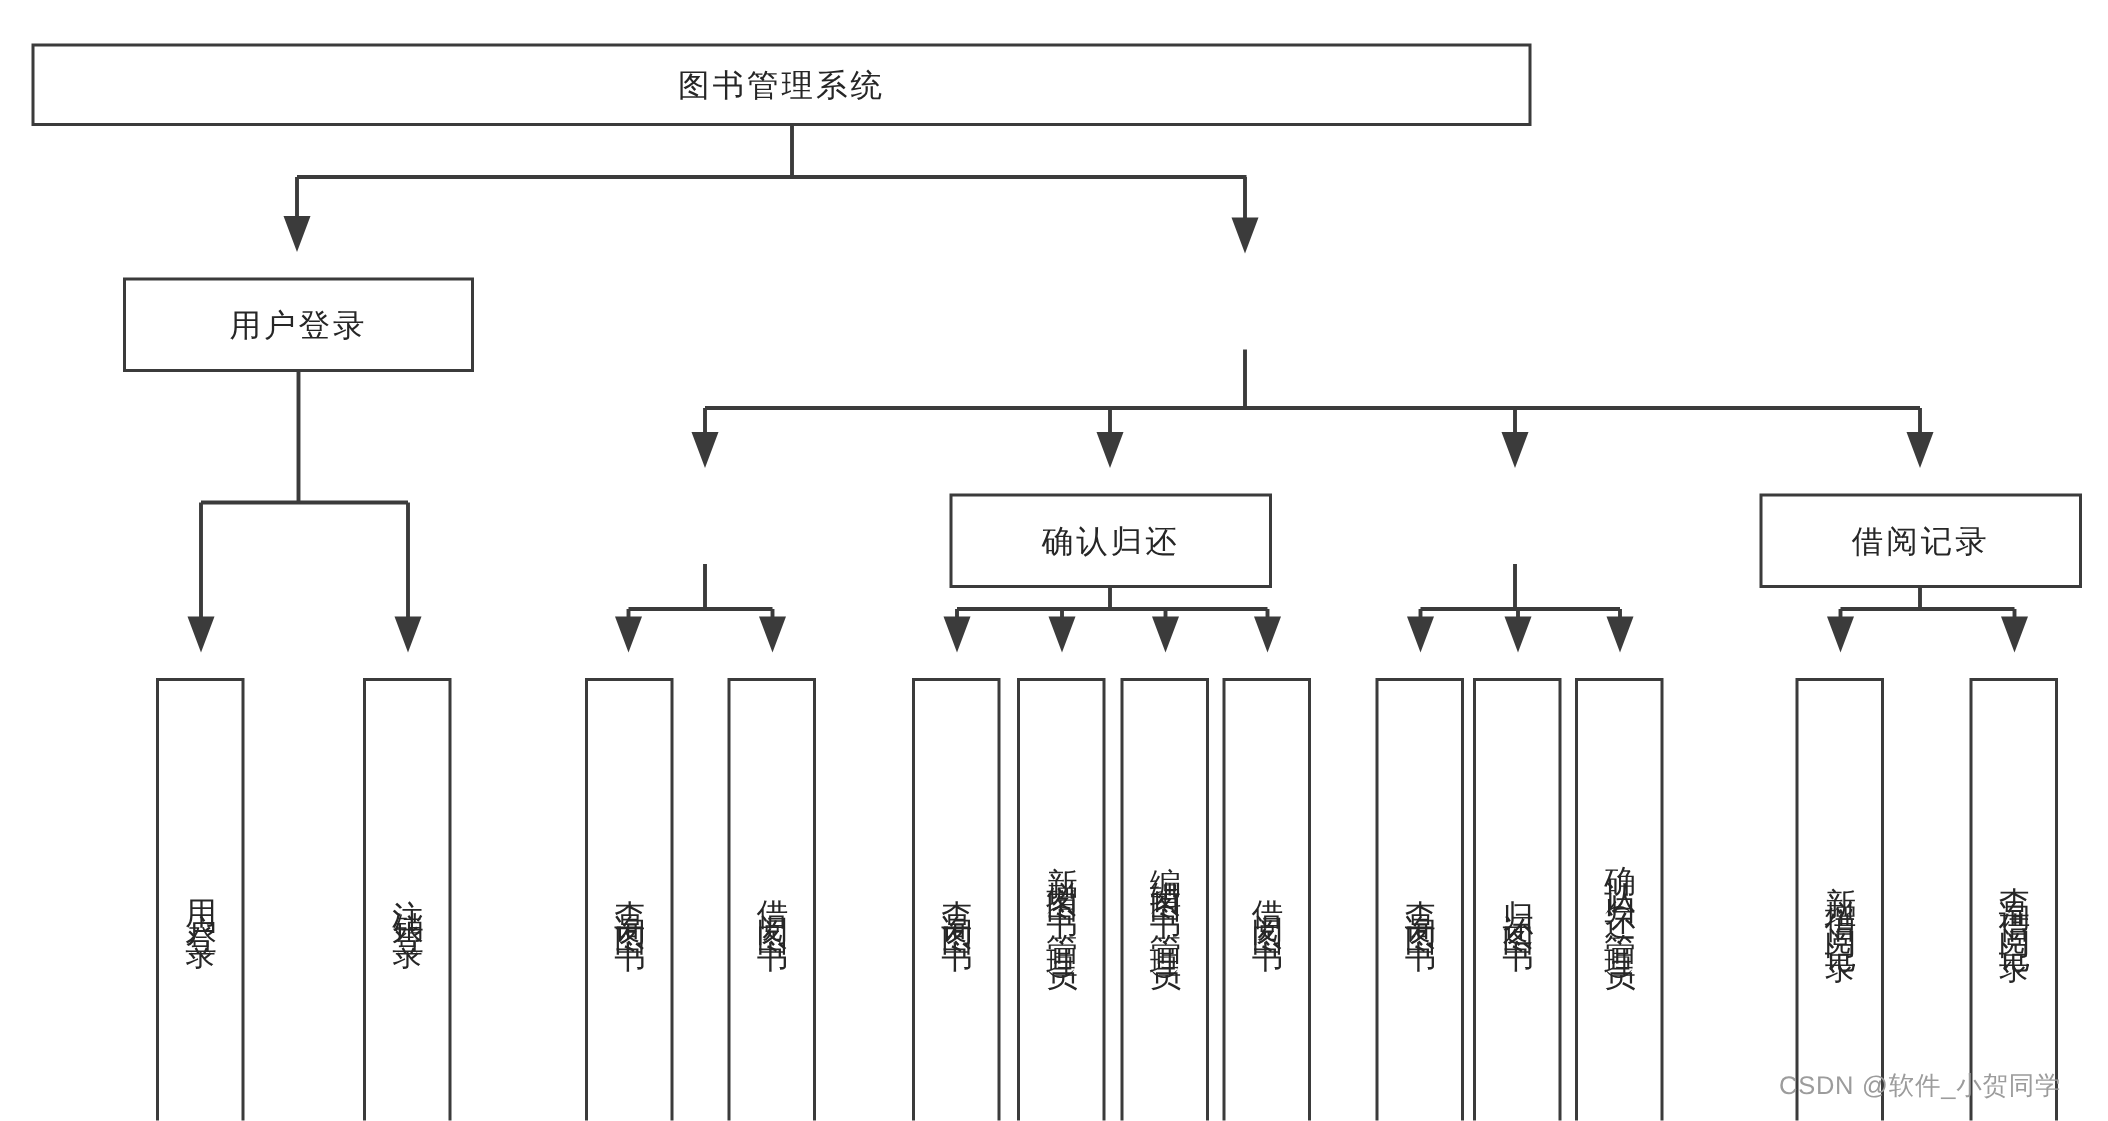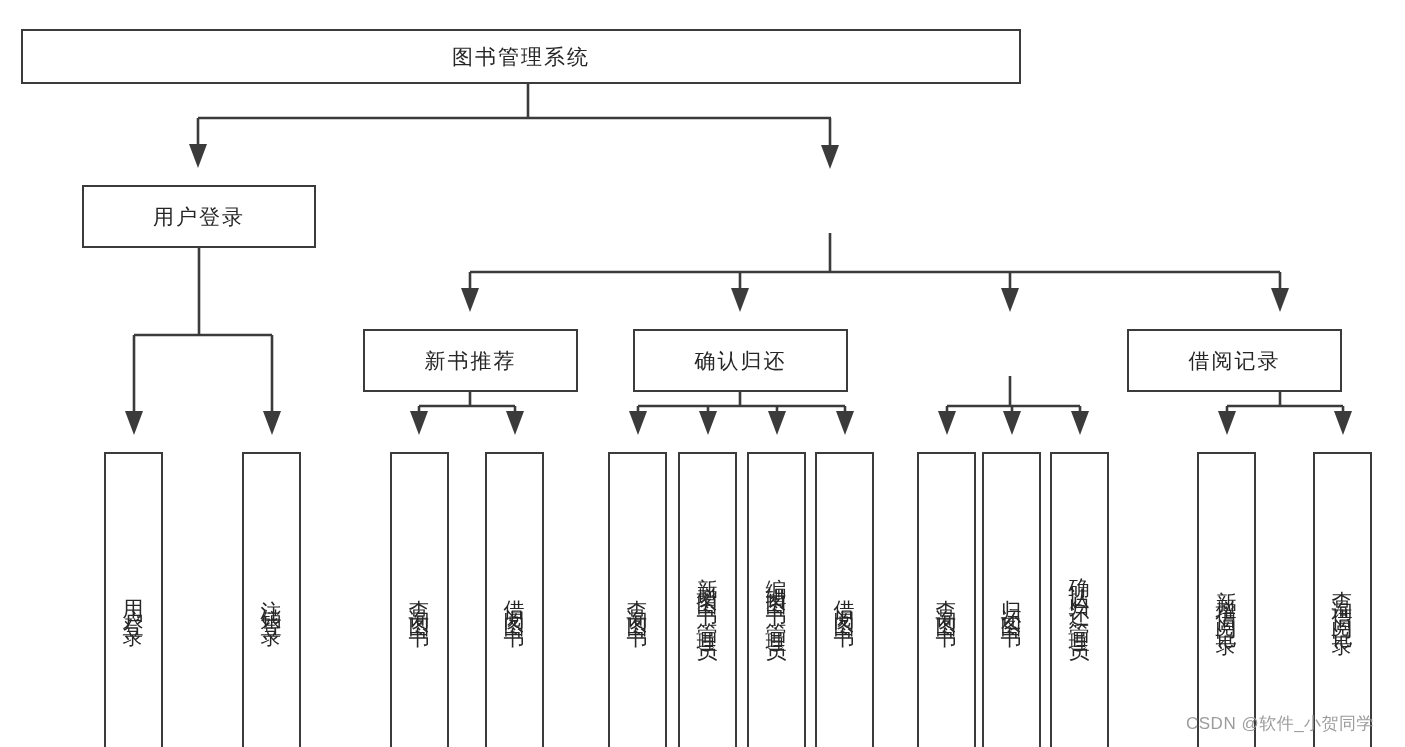--- a/index.html
+++ b/index.html
@@ -50,21 +50,21 @@
     white-space: nowrap;
   }
   .root-node { left: 21px; top: 13px; width: 1000px; height: 55px; }
   .branch-node { width: 234px; height: 63px; }
   .n-user-login { left: 82px;  top: 169px; }
   .n-book-mgmt  { left: 713px; top: 170px; }
   .level3-node { top: 313px; width: 215px; height: 63px; }
   .n-new-book   { left: 363px; }
   .n-book-borrow{ left: 633px; }
   .n-cur-borrow { left: 903px; }
-  .n-borrow-rec { left: 1127px; }
+  .n-borrow-rec { left: 1173px; }
   .leaf {
     top: 436px;
     width: 59px;
     height: 298px;
   }
   .vlabel {
     writing-mode: vertical-rl;
     font-size: 21px;
     letter-spacing: 9px;
     color: var(--text);
@@ -163,23 +163,20 @@
   </svg>
 
   <div class="node root-node">
     <span class="node-label">图书管理系统</span>
   </div>
 
   <div class="node branch-node n-user-login">
     <span class="node-label">用户登录</span>
   </div>
 
-  <div class="node level3-node n-new-book">
-    <span class="node-label">新书推荐</span>
-  </div>
   <div class="node level3-node n-book-borrow">
     <span class="node-label">确认归还</span>
   </div>
   <div class="node level3-node n-borrow-rec">
     <span class="node-label">借阅记录</span>
   </div>
 
   <div class="node leaf leaf-l1">
     <span class="vlabel">用户登录</span>
   </div>

